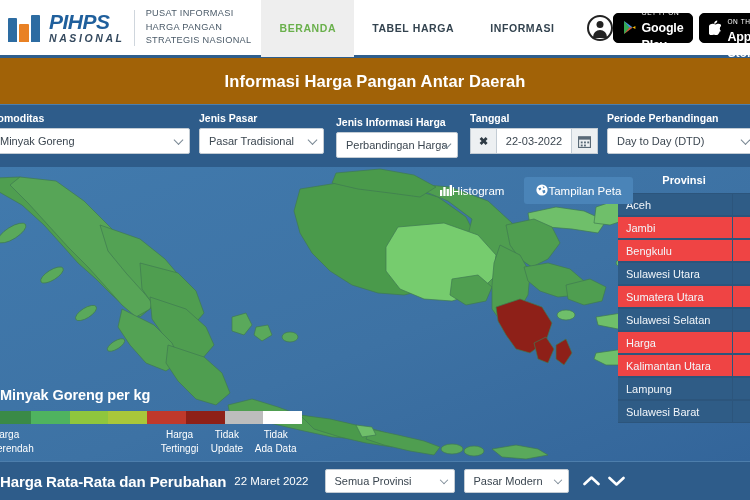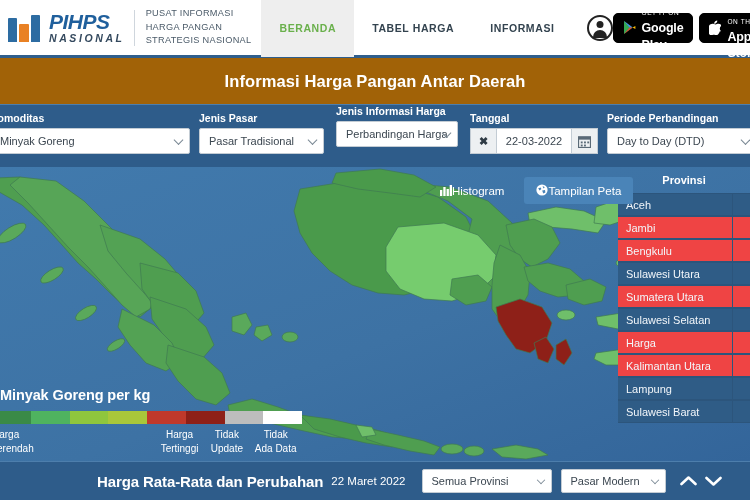--- a/index.html
+++ b/index.html
@@ -95,21 +95,21 @@
   .select .caret {
     position: absolute; right: 7px; top: 50%; width: 7px; height: 7px;
     border-right: 1.4px solid #7a8894; border-bottom: 1.4px solid #7a8894;
     transform: translateY(-65%) rotate(45deg);
   }
   
   .g-komoditas { position: absolute; left: -10px; top: 7px; width: 200px; }
   .g-komoditas .select { width: 200px; }
   .g-pasar { position: absolute; left: 199px; top: 7px; width: 125px; }
   .g-pasar .select { width: 125px; }
-  .g-info { position: absolute; left: 336px; top: 0; width: 122px; justify-content: flex-end; }
+  .g-info { position: absolute; left: 336px; top: 11px; width: 122px; justify-content: flex-end; }
   .g-info .select { width: 122px; }
   .g-tanggal { position: absolute; left: 470px; top: 7px; }
   .g-periode { position: absolute; left: 607px; top: 7px; width: 127px; }
   .g-periode .select { width: 150px; }
 
   .datefield { display: flex; height: 26px; }
   .date-clear {
     width: 26px; background: #edf0f2; border: 1px solid #c3ccd4; border-right: none;
     display: flex; align-items: center; justify-content: center;
     font-size: 11px; color: #2f3b45; cursor: pointer; font-weight: bold;
@@ -176,21 +176,21 @@
   .ll.lo { width: 118px; text-align: left; padding-left: 0px; }
   .ll.spacer { width: 52px; }
   .ll.hi { width: 52px; }
   .ll.nu { width: 47px; }
   .ll.nd { width: 55px; }
 
   
   .bottombar {
     position: absolute; left: 0; bottom: 0; width: 750px; height: 39px;
     background: #2e5c8a; border-top: 1px solid #4d7eac;
-    display: flex; align-items: center; padding-left: 97px;
+    display: flex; align-items: center; 
   }
   .bb-title { font-size: 15px; font-weight: bold; color: #ffffff; letter-spacing: -.1px; }
   .bb-date { font-size: 11.5px; color: #ffffff; margin-left: 8px; }
   .bb-select {
     position: relative; background: #fff; border: 1px solid #c3ccd4; border-radius: 2px;
     height: 24px; display: flex; align-items: center; padding: 0 20px 0 9px;
     font-size: 11px; color: #3b4650; cursor: pointer; white-space: nowrap;
   }
   .bb-select .caret {
     position: absolute; right: 7px; top: 50%; width: 6px; height: 6px;

